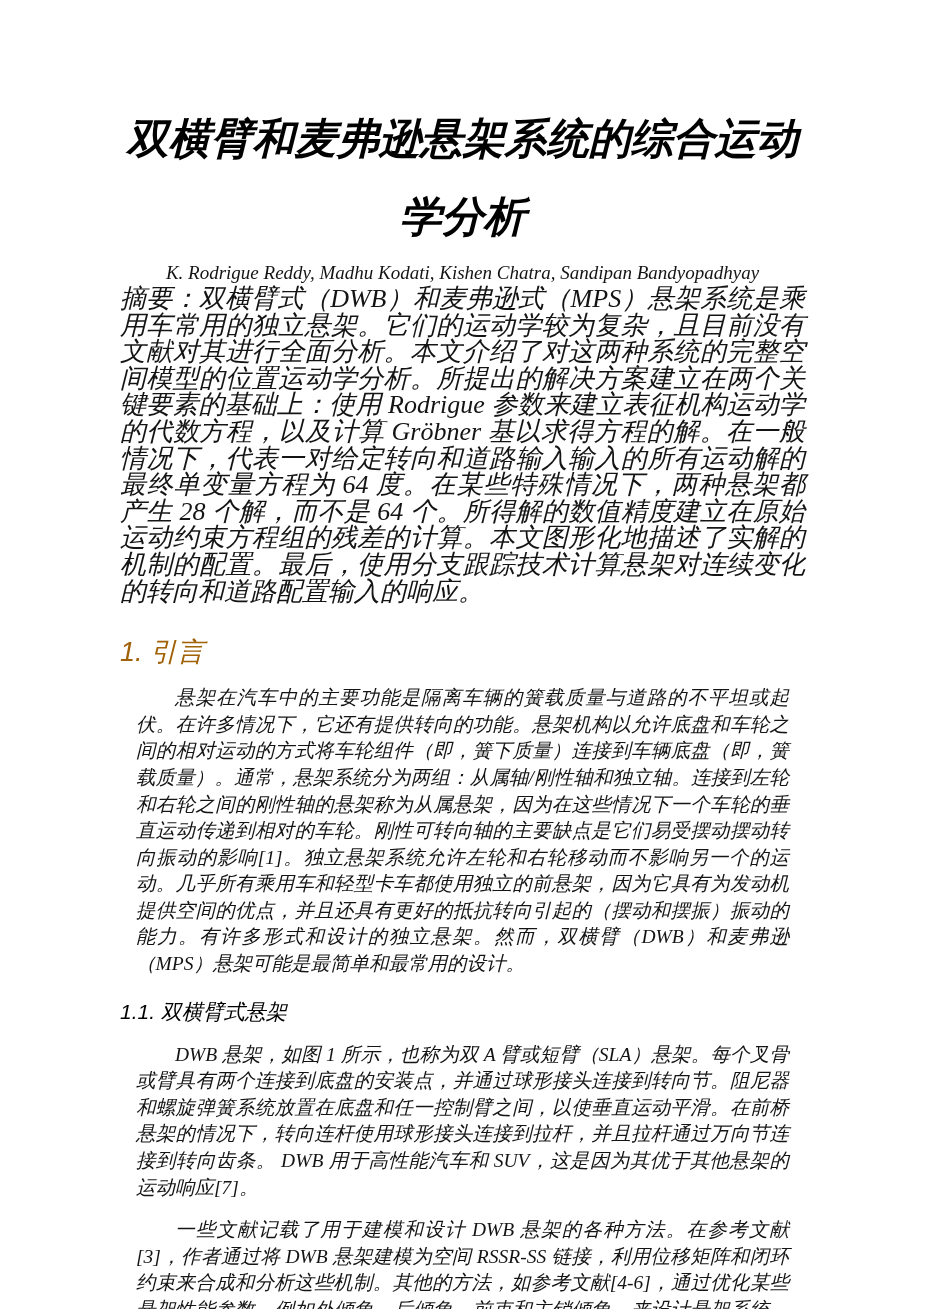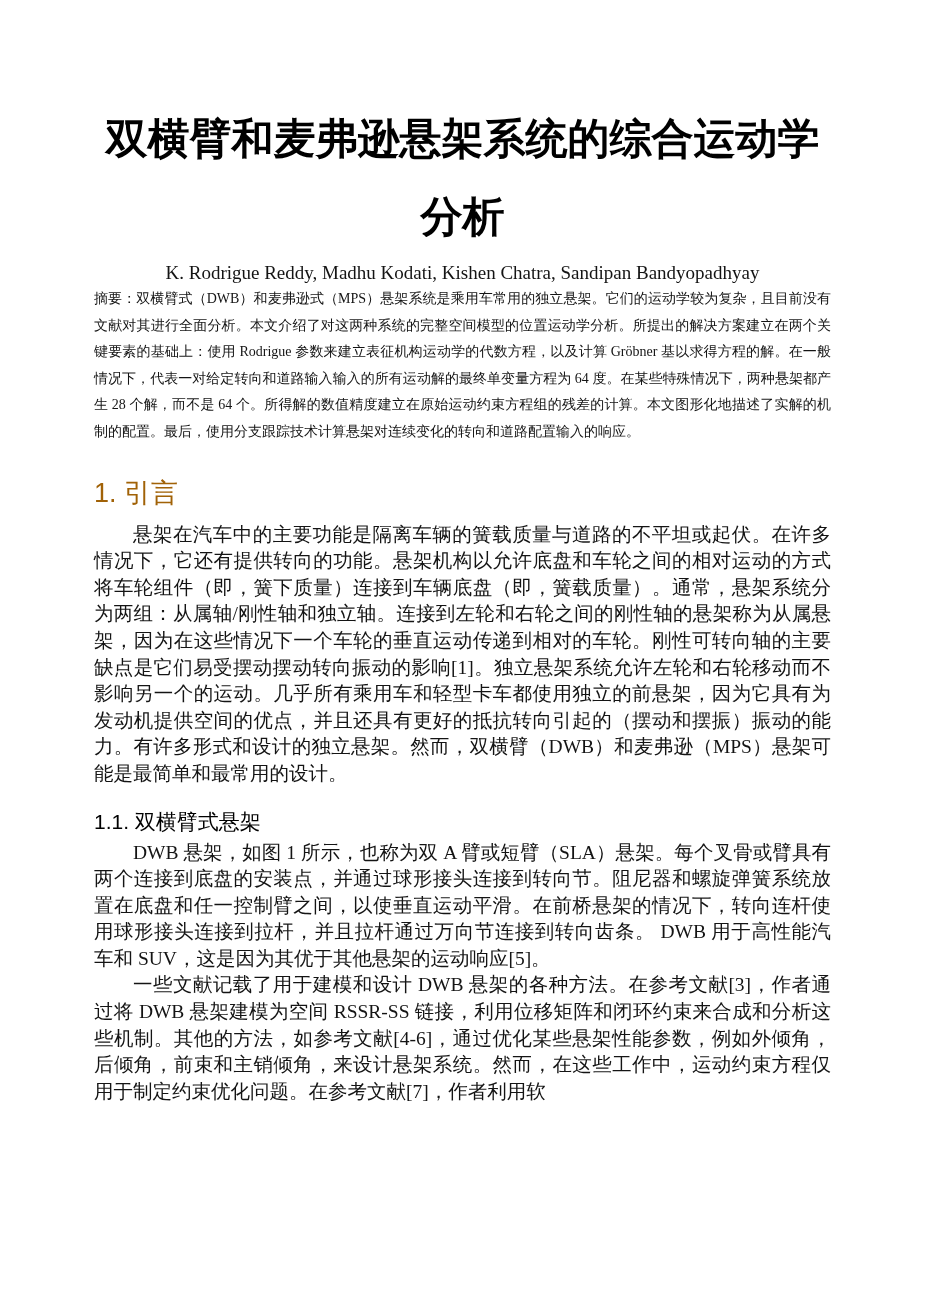--- a/index.html
+++ b/index.html
@@ -5,46 +5,47 @@
   html, body {
     margin: 0;
     padding: 0;
     background: #ffffff;
   }
   .page {
     position: relative;
     width: 925px;
     height: 1309px;
     box-sizing: border-box;
-    padding: 0 94px;
+    padding: 0 120px;
     background: #ffffff;
     color: #141414;
     overflow: hidden;
     font-family: "Liberation Serif", "DejaVu Serif", serif;
+    font-style: italic;
   }
   .doc-title {
     margin: 100px 0 0 0;
     font-family: "Liberation Serif", "DejaVu Serif", serif;
     font-weight: bold;
     font-size: 42px;
     line-height: 78px;
     text-align: center;
     color: #000000;
   }
   .authors {
     margin: 3px 0 0 0;
     font-size: 19px;
     line-height: 27px;
     text-align: center;
     white-space: nowrap;
     color: #141414;
   }
   .abstract {
     margin: 0;
-    font-size: 14px;
+    font-size: 26px;
     line-height: 26.6px;
     text-align: justify;
     color: #141414;
   }
   .heading-l1 {
     margin: 30px 0 12px 0;
     font-family: "Liberation Sans", "DejaVu Sans", sans-serif;
     font-weight: 500;
     font-size: 27px;
     line-height: 34px;
@@ -52,21 +53,21 @@
   }
   .heading-l2 {
     margin: 20px 0 4px 0;
     font-family: "Liberation Sans", "DejaVu Sans", sans-serif;
     font-weight: 500;
     font-size: 21px;
     line-height: 28px;
     color: #000000;
   }
   .para {
-    margin: 0;
+    margin: 16px;
     font-size: 19.5px;
     line-height: 26.6px;
     text-align: justify;
     text-indent: 2em;
     color: #141414;
   }
 </style>
 </head>
 <body>
 
@@ -77,17 +78,17 @@
   <p class="authors">K. Rodrigue Reddy, Madhu Kodati, Kishen Chatra, Sandipan Bandyopadhyay</p>
 
   <p class="abstract">摘要：双横臂式（DWB）和麦弗逊式（MPS）悬架系统是乘用车常用的独立悬架。它们的运动学较为复杂，且目前没有文献对其进行全面分析。本文介绍了对这两种系统的完整空间模型的位置运动学分析。所提出的解决方案建立在两个关键要素的基础上：使用 Rodrigue 参数来建立表征机构运动学的代数方程，以及计算 Gröbner 基以求得方程的解。在一般情况下，代表一对给定转向和道路输入输入的所有运动解的最终单变量方程为 64 度。在某些特殊情况下，两种悬架都产生 28 个解，而不是 64 个。所得解的数值精度建立在原始运动约束方程组的残差的计算。本文图形化地描述了实解的机制的配置。最后，使用分支跟踪技术计算悬架对连续变化的转向和道路配置输入的响应。</p>
 
   <h2 class="heading-l1">1. 引言</h2>
 
   <p class="para">悬架在汽车中的主要功能是隔离车辆的簧载质量与道路的不平坦或起伏。在许多情况下，它还有提供转向的功能。悬架机构以允许底盘和车轮之间的相对运动的方式将车轮组件（即，簧下质量）连接到车辆底盘（即，簧载质量）。通常，悬架系统分为两组：从属轴/刚性轴和独立轴。连接到左轮和右轮之间的刚性轴的悬架称为从属悬架，因为在这些情况下一个车轮的垂直运动传递到相对的车轮。刚性可转向轴的主要缺点是它们易受摆动摆动转向振动的影响[1]。独立悬架系统允许左轮和右轮移动而不影响另一个的运动。几乎所有乘用车和轻型卡车都使用独立的前悬架，因为它具有为发动机提供空间的优点，并且还具有更好的抵抗转向引起的（摆动和摆振）振动的能力。有许多形式和设计的独立悬架。然而，双横臂（DWB）和麦弗逊（MPS）悬架可能是最简单和最常用的设计。</p>
 
   <h3 class="heading-l2">1.1. 双横臂式悬架</h3>
 
-  <p class="para">DWB 悬架，如图 1 所示，也称为双 A 臂或短臂（SLA）悬架。每个叉骨或臂具有两个连接到底盘的安装点，并通过球形接头连接到转向节。阻尼器和螺旋弹簧系统放置在底盘和任一控制臂之间，以使垂直运动平滑。在前桥悬架的情况下，转向连杆使用球形接头连接到拉杆，并且拉杆通过万向节连接到转向齿条。 DWB 用于高性能汽车和 SUV，这是因为其优于其他悬架的运动响应[5]。</p>
+  <p class="para">DWB 悬架，如图 1 所示，也称为双 A 臂或短臂（SLA）悬架。每个叉骨或臂具有两个连接到底盘的安装点，并通过球形接头连接到转向节。阻尼器和螺旋弹簧系统放置在底盘和任一控制臂之间，以使垂直运动平滑。在前桥悬架的情况下，转向连杆使用球形接头连接到拉杆，并且拉杆通过万向节连接到转向齿条。 DWB 用于高性能汽车和 SUV，这是因为其优于其他悬架的运动响应[7]。</p>
 
   <p class="para">一些文献记载了用于建模和设计 DWB 悬架的各种方法。在参考文献[3]，作者通过将 DWB 悬架建模为空间 RSSR-SS 链接，利用位移矩阵和闭环约束来合成和分析这些机制。其他的方法，如参考文献[4-6]，通过优化某些悬架性能参数，例如外倾角，后倾角，前束和主销倾角，来设计悬架系统。然而，在这些工作中，运动约束方程仅用于制定约束优化问题。在参考文献[7]，作者利用软</p>
 
 </div>
 
 </body></html>

